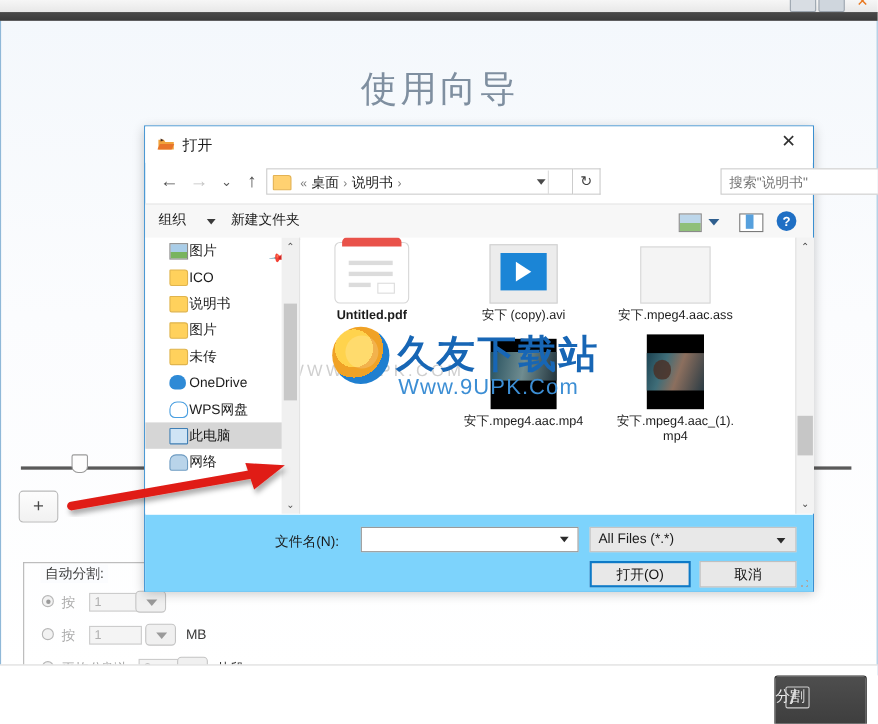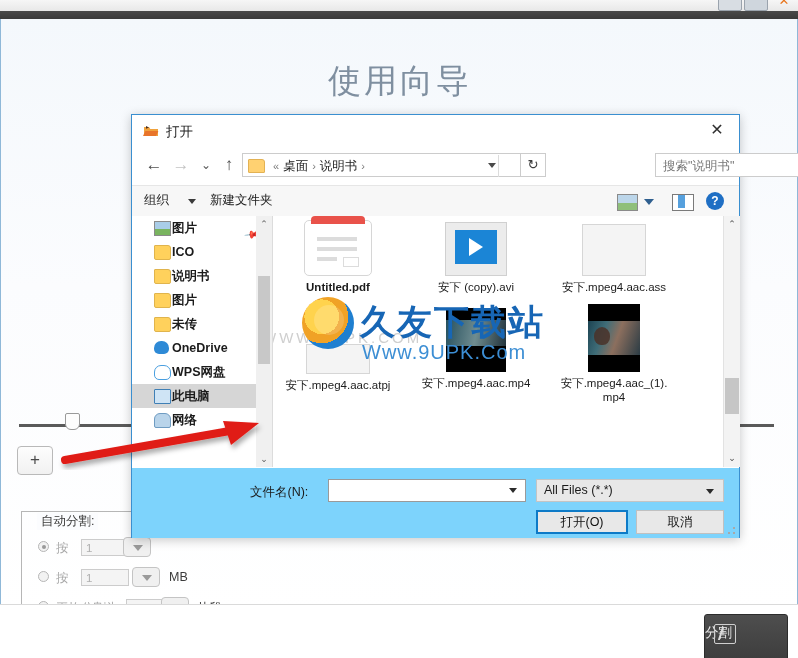--- a/index.html
+++ b/index.html
@@ -198,21 +198,21 @@
     text-align:center;line-height:18px;
   }
 
   
   .dlg-sidebar{
     position:absolute;left:0;top:101px;width:140px;height:251px;
     background:#fff;overflow:hidden;
   }
   .side-item{
     position:relative;height:24px;font-size:12.5px;color:#1b1b1b;
-    line-height:24px;padding-left:40px;white-space:nowrap;font-weight:bold;
+    line-height:24px;padding-left:40px;white-space:nowrap;
   }
   .side-item.selected{background:#d6d6d6;}
   .side-ico{position:absolute;left:22px;top:5px;width:15px;height:13px;}
   .ico-folder{background:#ffd15c;border:1px solid #e0b44d;border-radius:1px 3px 2px 2px;}
   .ico-pics{background:linear-gradient(#a9cde8 55%,#79b45f 55%);border:1px solid #8a8a8a;}
   .ico-cloud{
     background:#2e8ad6;border-radius:7px 7px 5px 5px;
   }
   .ico-wps{
     border:1.6px solid #4a9fe0;border-radius:7px 7px 5px 5px;background:#fff;
@@ -540,24 +540,20 @@
         <div class="play"></div>
       </div>
       <div class="file-name">安下 (copy).avi</div>
     </div>
 
     <div class="file-item" style="left:286px;top:8px;">
       <div class="thumb-blank"></div>
       <div class="file-name">安下.mpeg4.aac.ass</div>
     </div>
 
-    <div class="file-item" style="left:10px;top:128px;">
-      <div class="thumb-blank2"></div>
-      <div class="file-name">安下.mpeg4.aac.atpj</div>
-    </div>
 
     <div class="file-item" style="left:148px;top:92px;">
       <div class="thumb-black">
         <div class="band"></div>
       </div>
       <div class="file-name">安下.mpeg4.aac.mp4</div>
     </div>
 
     <div class="file-item" style="left:286px;top:88px;">
       <div class="thumb-video">

